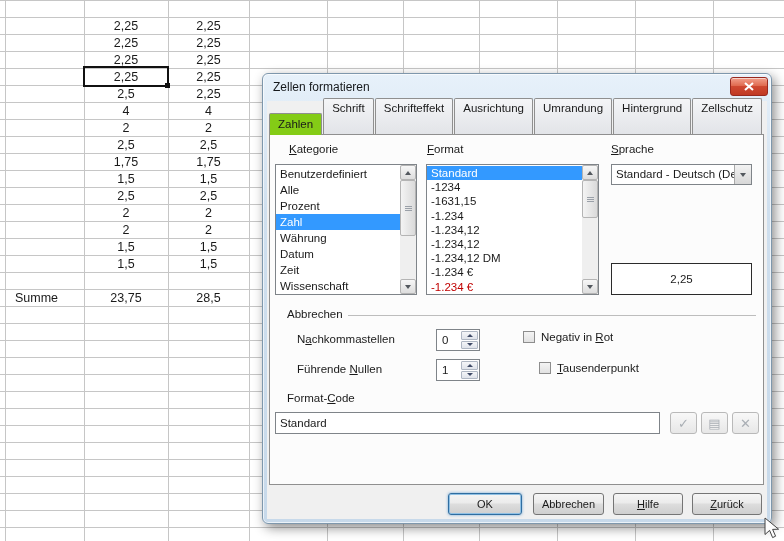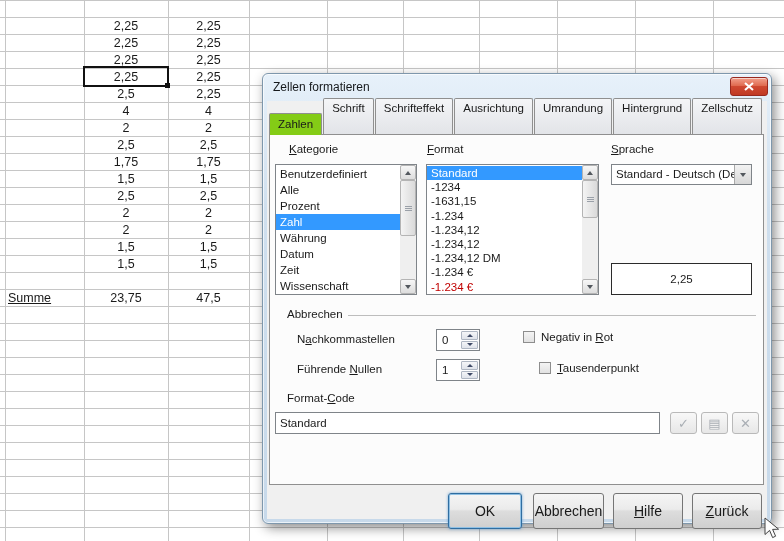--- a/index.html
+++ b/index.html
@@ -7,21 +7,21 @@
   body { position:relative; overflow:hidden; background:#fff; font-family:"Liberation Sans",sans-serif; color:#1a1a1a; }
   u { text-decoration:underline; }
 
   
   .sheet { position:absolute; inset:0;
     background-image: repeating-linear-gradient(to bottom, #c6c6c6 0 1px, transparent 1px 17px);
     background-position: 0 0; }
   .vline { position:absolute; top:0; bottom:0; width:1px; background:#c6c6c6; }
   .rows { position:absolute; left:5px; top:18px; }
   .sheet-row { display:flex; height:17px; line-height:17px; font-size:12.5px; }
-  .sheet-row .ca { width:79px; padding-left:3px;text-decoration:underline; }
+  .sheet-row .ca { width:79px; padding-left:10px; }
   .sheet-row .cb { width:84px; text-align:center; }
   .sheet-row .cc { width:81px; text-align:center; }
   .summe-row { position:absolute; left:5px; top:290px; }
   .summe-row .cb, .summe-row .cc { font-weight:normal; }
   .sel-cell { position:absolute; left:83px; top:66px; width:86px; height:21px; border:2px solid #111; }
   .sel-handle { position:absolute; right:-3px; bottom:-3px; width:5px; height:5px; background:#111; }
 
   
   .dialog { position:absolute; left:262px; top:73px; width:510px; height:451px;
     background:linear-gradient(#e7f1fa,#cfdfee 30%, #c7d9ea); border:1px solid #7e97ac; border-radius:6px;
@@ -77,22 +77,22 @@
 
   .checkbox { position:absolute; display:flex; align-items:center; font-size:11.5px; white-space:nowrap; }
   .cb-box { width:12px; height:12px; border:1px solid #8d8d8d; background:linear-gradient(#f4f4f4,#e2e2e2); margin-right:6px; }
 
   .textinput { position:absolute; border:1px solid #7f8489; background:#fff; font-size:11.5px; padding-left:4px;
     font-family:"Liberation Sans",sans-serif; color:#1a1a1a; }
   .iconbtn { position:absolute; width:27px; height:22px; border:1px solid #b9b9b9; border-radius:3px;
     background:linear-gradient(#f8f8f8,#e7e7e7); color:#a9aeb4; display:flex; align-items:center; justify-content:center;
     font-size:13px; line-height:1; }
 
-  .btnrow .btn { position:absolute; top:392px; height:36px; border:1px solid #757575; border-radius:3px;
-    background:linear-gradient(#f5f5f5,#ebebeb 45%,#dddddd 50%,#cfcfcf); font-size:14px;
+  .btnrow .btn { position:absolute; top:392px; height:22px; border:1px solid #757575; border-radius:3px;
+    background:linear-gradient(#f5f5f5,#ebebeb 45%,#dddddd 50%,#cfcfcf); font-size:11px;
     display:flex; align-items:center; justify-content:center; }
   .btn.ok { border:1px solid #2f6da0; box-shadow:0 0 0 1px #8fc0e4 inset, 0 0 3px rgba(80,150,210,.8); }
 
   .cursor { position:absolute; left:764px; top:517px; z-index:30; }
 </style>
 </head>
 <body>
 
 <div class="sheet">
   <div class="vline" style="left:5px"></div>
@@ -180,21 +180,21 @@
       <div class="sheet-row">
       <div class="ca"></div>
       <div class="cb">1,5</div>
       <div class="cc">1,5</div>
     </div>
     </div>
 
   <div class="summe-row sheet-row">
     <div class="ca">Summe</div>
     <div class="cb">23,75</div>
-    <div class="cc">47,5</div>
+    <div class="cc">28,5</div>
   </div>
 
   <div class="sel-cell">
     <div class="sel-handle"></div>
   </div>
 </div>
 
 <div class="dialog">
   <div class="dlg-title">Zellen formatieren</div>
   <div class="close-btn">

